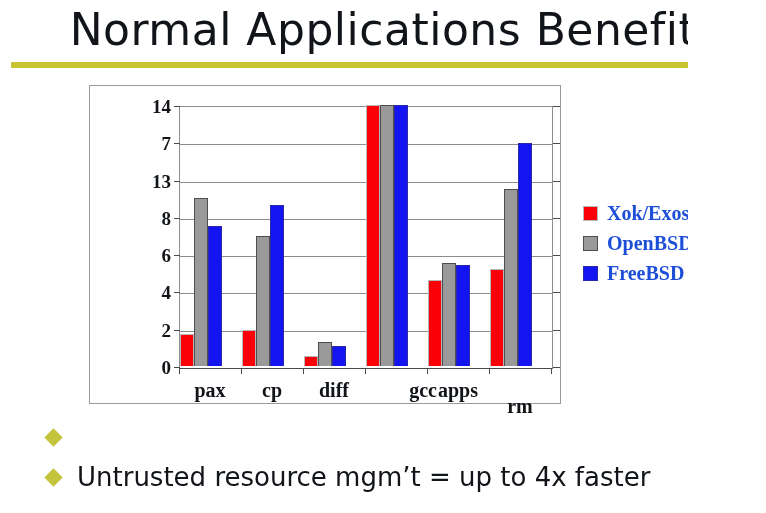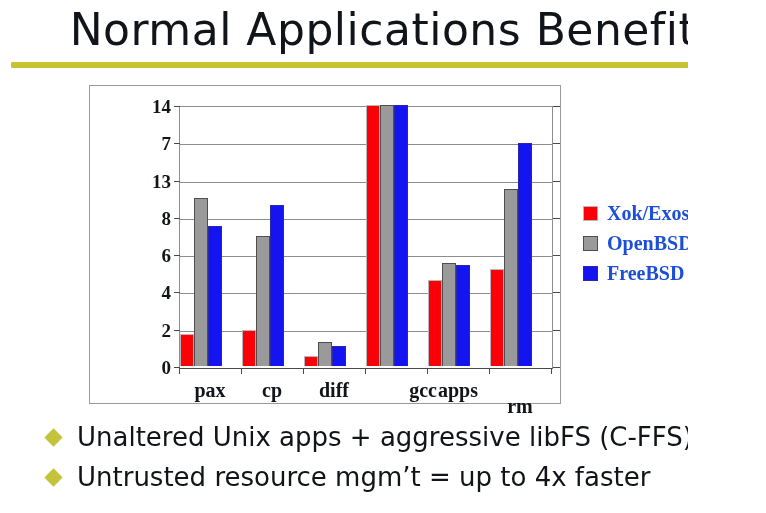--- a/index.html
+++ b/index.html
@@ -275,21 +275,20 @@
       </div>
       <div class="legend-row">
         <span class="legend-swatch blue"></span>
         <span class="legend-label">FreeBSD</span>
       </div>
     </div>
 
   <div id="bullets">
       <div class="bullet-row">
         <span class="bullet-marker"></span>
-        <span class="bullet-text">Unaltered Unix apps + aggressive libFS (C-FFS)</span>
       </div>
       <div class="bullet-row">
         <span class="bullet-marker"></span>
         <span class="bullet-text">Untrusted resource mgm’t = up to 4x faster</span>
       </div>
     </div>
 
 </div>
 
 </body></html>

